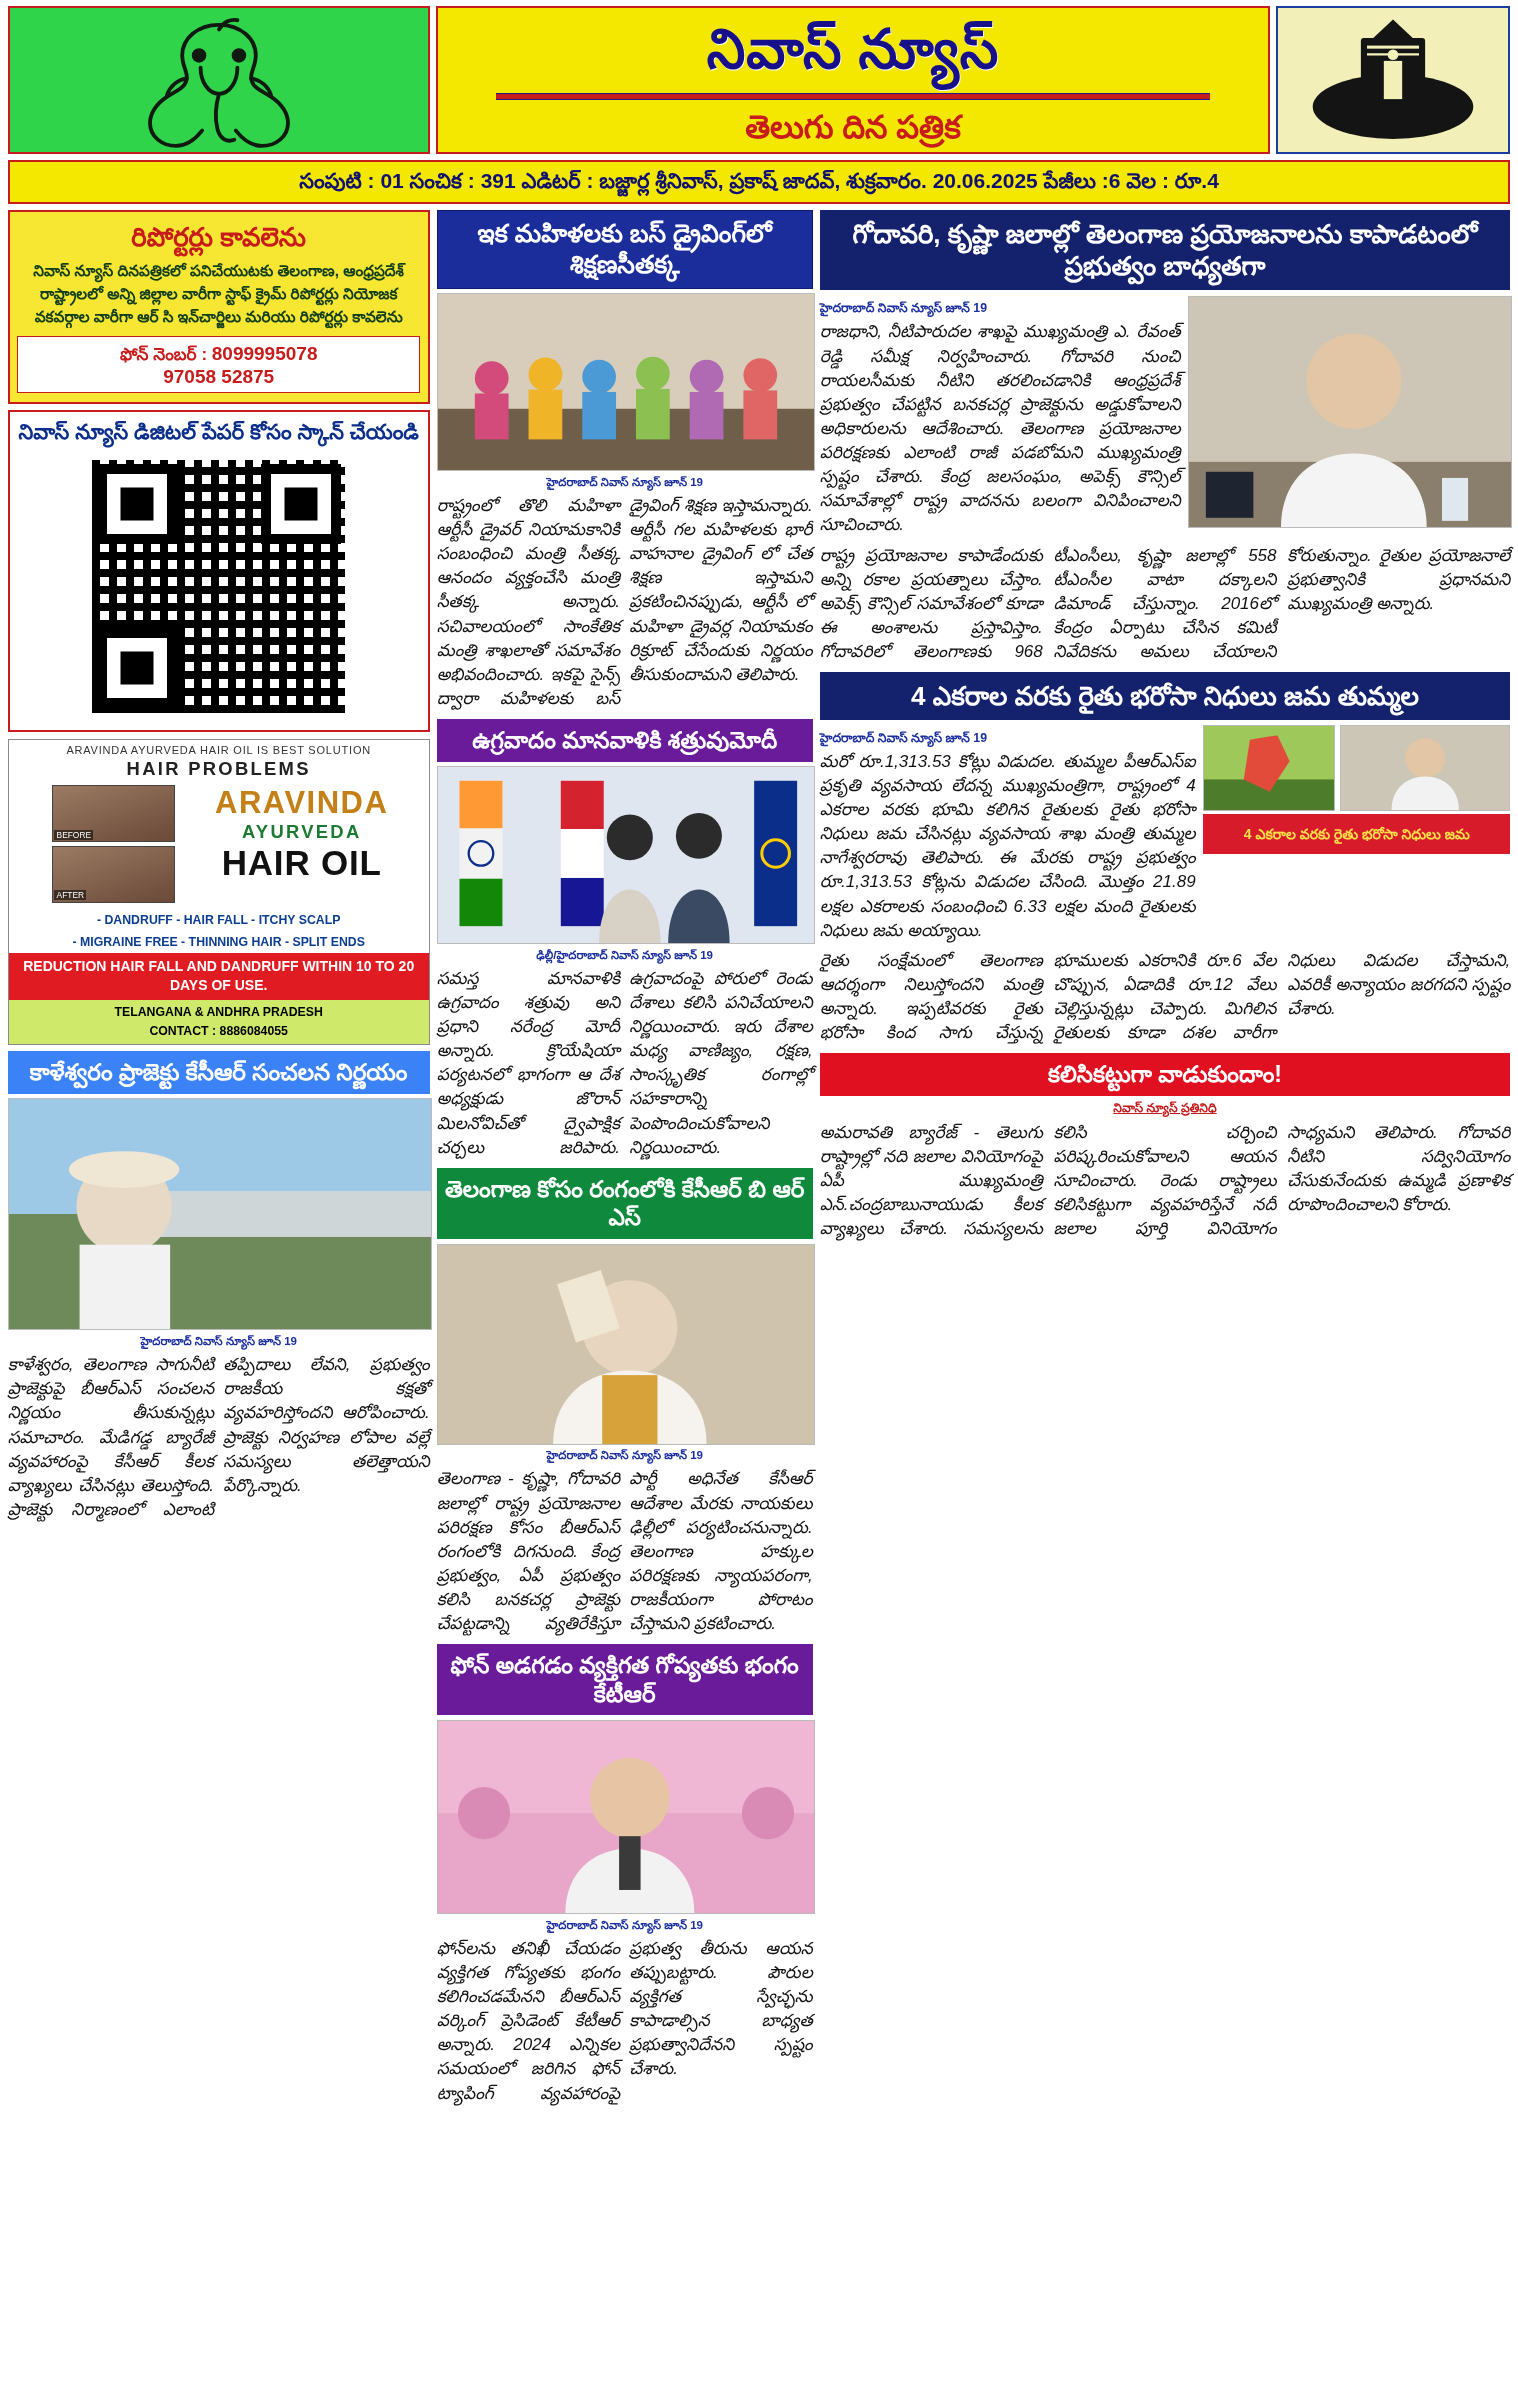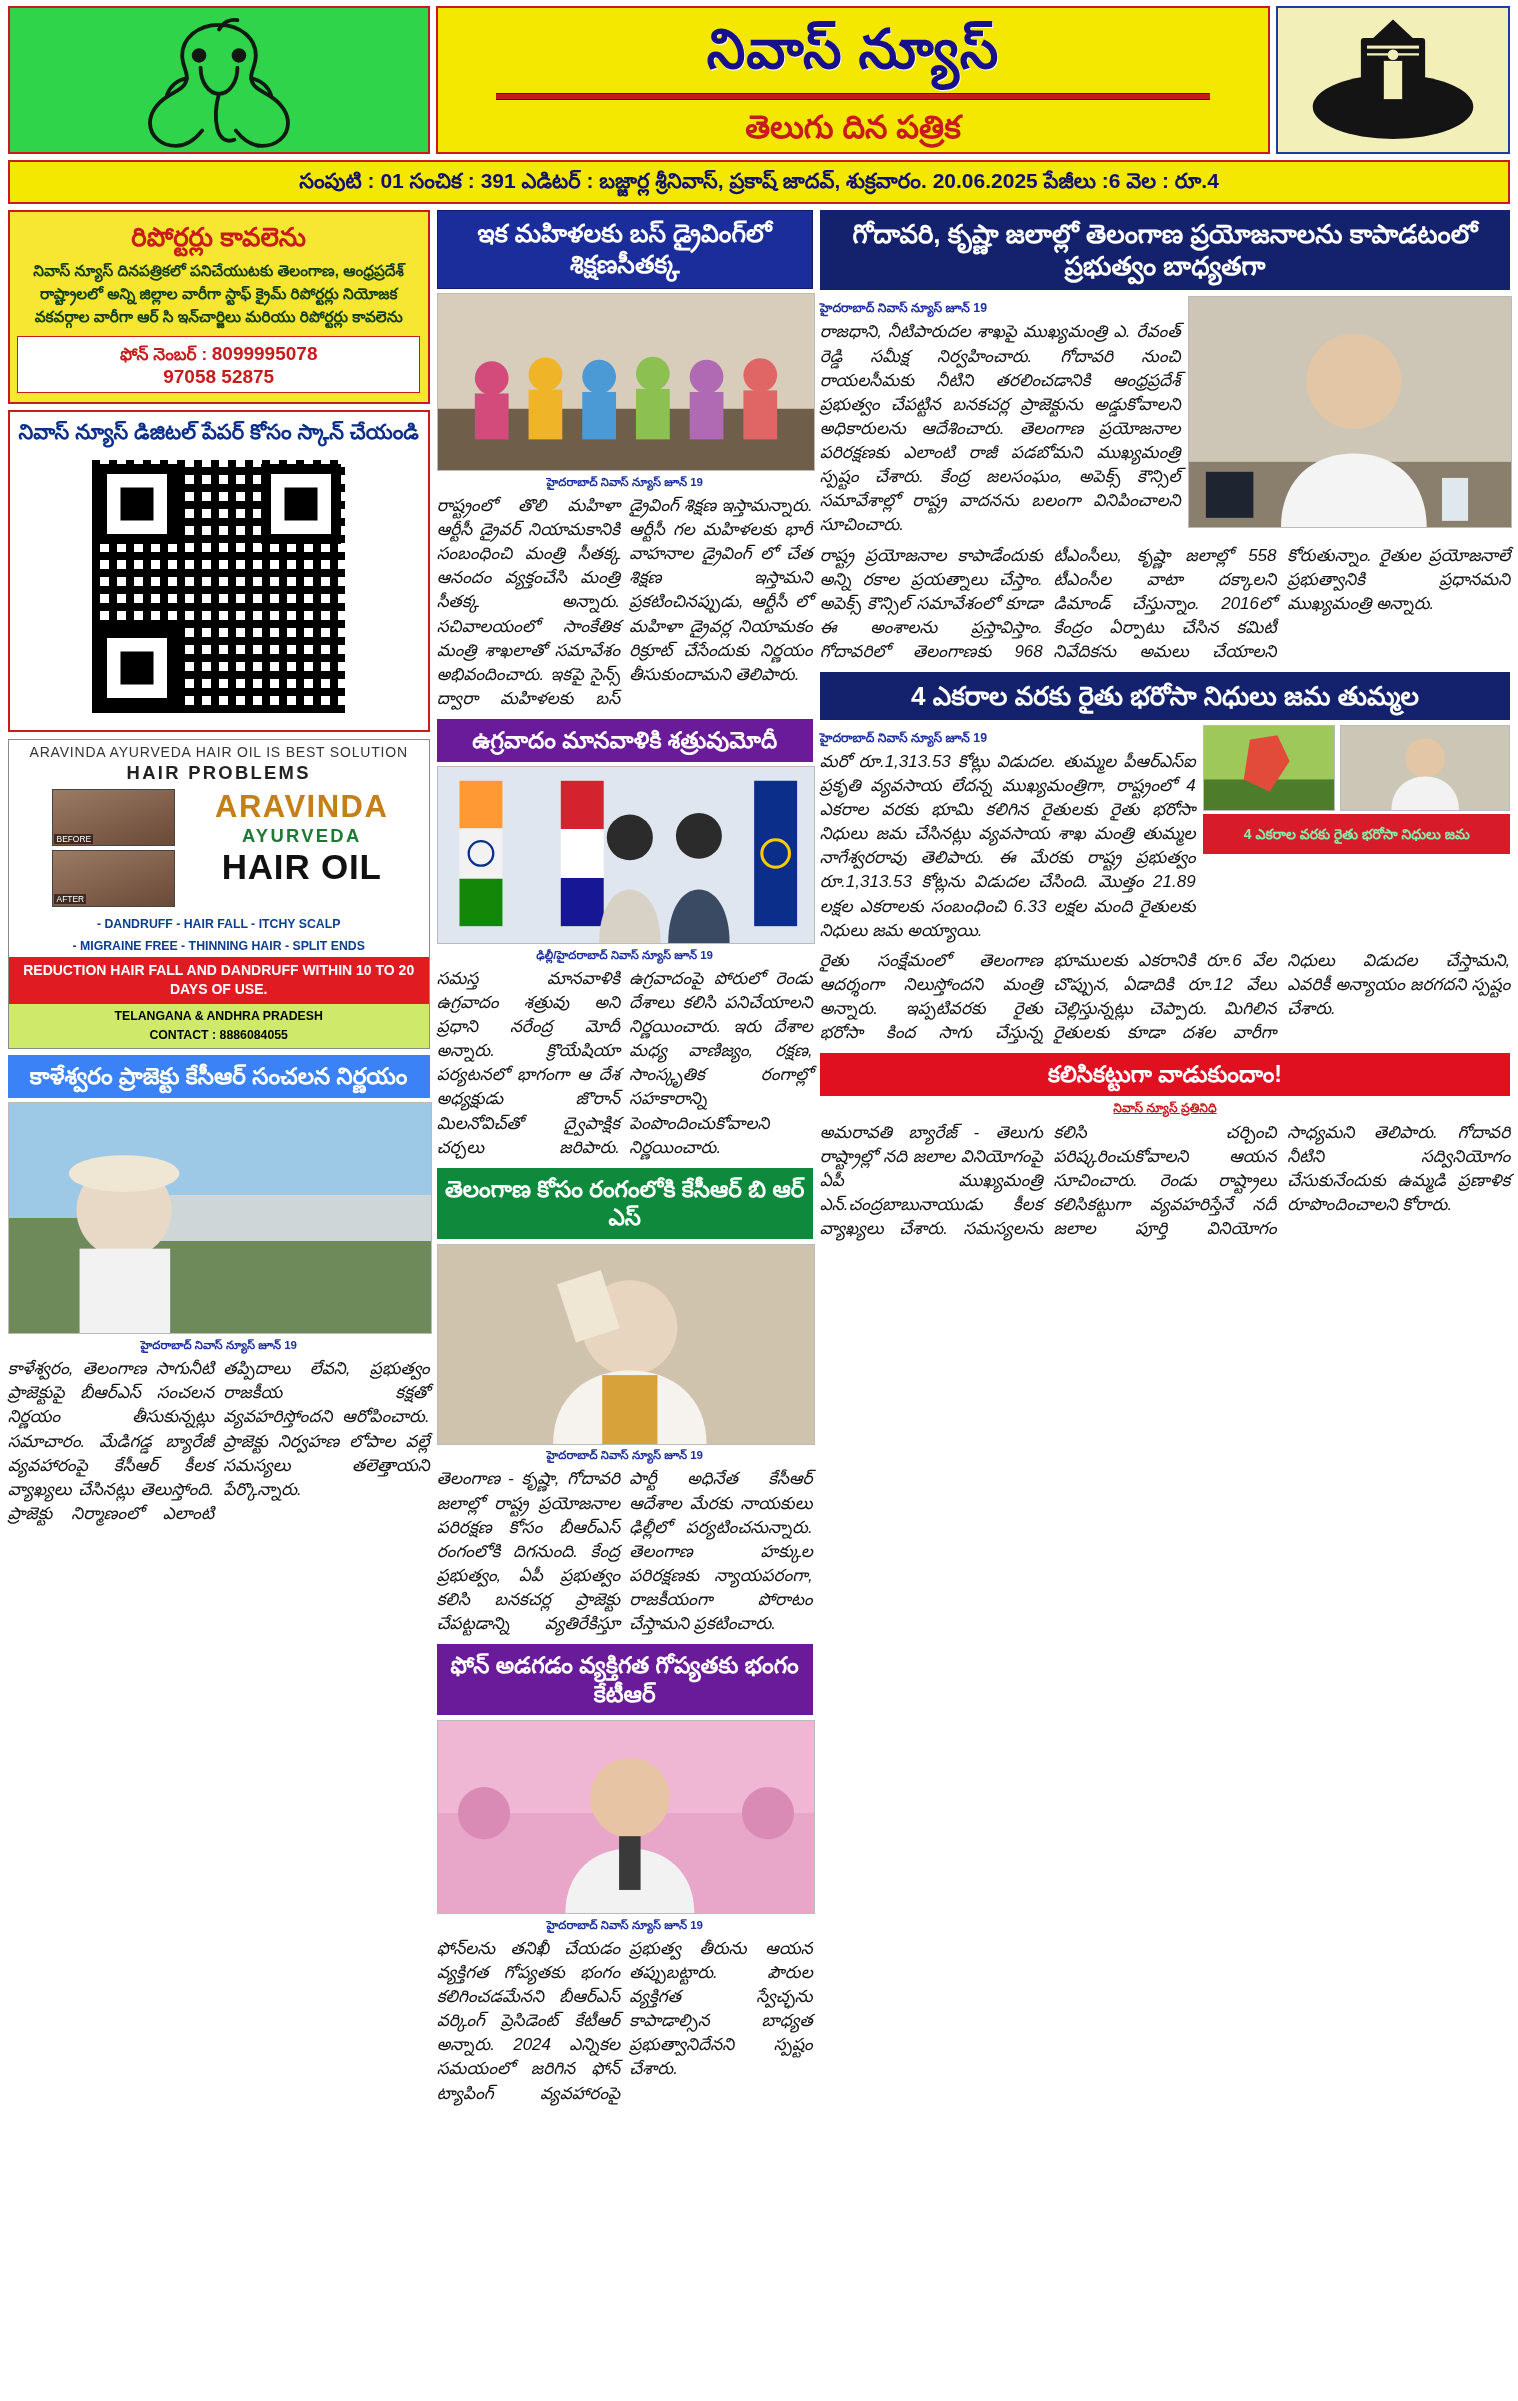--- a/index.html
+++ b/index.html
@@ -51,21 +51,21 @@
   .qr{width:253px;height:253px;margin:0 auto;background:
      repeating-linear-gradient(90deg,#000 0 8.4px,#fff 8.4px 17px),
      repeating-linear-gradient(0deg,#000 0 8.4px,transparent 8.4px 17px);
      background-blend-mode:multiply;border:7.7px solid #fff;outline:0.8px solid #fff;position:relative;}
   .qr .finder{position:absolute;width:60px;height:60px;border:10.7px solid #000;background:#fff;}
   .qr .finder i{display:block;width:100%;height:100%;background:#000;transform:scale(.55);}
   .qr .f1{top:4.6px;left:4.6px;} .qr .f2{top:4.6px;right:4.6px;} .qr .f3{bottom:4.6px;left:4.6px;}
 
   .hairad{border:1.5px solid #8a8a8a;margin-top:6.1px;background:#fff;}
   .hairad .top{background:#fff;text-align:center;padding:4.6px 0 1.5px 0;}
-  .hairad .l1{font-size:14px;letter-spacing:0.8px;color:#333;}
+  .hairad .l1{font-size:11px;letter-spacing:0.8px;color:#333;}
   .hairad .l2{font-size:18.4px;font-weight:bold;letter-spacing:2.3px;color:#222;margin-top:2.3px;}
   .hairad .mid{display:flex;gap:6.1px;padding:3.1px 6.1px;}
   .hairad .photos{width:123px;padding-left:37px;}
   .ph{height:55px;background:linear-gradient(160deg,#9b7b63,#6a4a38);border:0.8px solid #444;margin-bottom:3.8px;position:relative;}
   .ph span{position:absolute;left:1.5px;bottom:1.5px;font-size:8.4px;color:#fff;background:#0008;padding:0 2.3px;}
   .hairad .brand{flex:1;text-align:center;}
   .brandname{font-size:31px;font-weight:bold;color:#c47f16;letter-spacing:1.5px;}
   .brandsub{font-size:18.4px;font-weight:bold;color:#1d7a32;letter-spacing:2.3px;}
   .hairoil{font-size:35px;font-weight:bold;color:#111;letter-spacing:0.8px;}
   .hairad .feat{text-align:center;font-size:12.3px;font-weight:bold;color:#0b3d91;line-height:1.5;padding:1.5px 3.1px;}
@@ -346,21 +346,21 @@
             </div>
             <div class="photo ph-min" style="height:84px;flex:1">
               <svg width="100%" height="100%" viewBox="0 0 220 110" preserveAspectRatio="none">
                 <rect width="220" height="110" fill="#ccc6b6"></rect>
                 <circle cx="110" cy="42" r="26" fill="#e3c6a5"></circle>
                 <path d="M66 110c0-28 20-44 44-44s44 16 44 44z" fill="#f2f2f2"></path>
               </svg>
             </div>
           </div>
           <div style="position:relative;height:40px;background:#d81b2a;margin-top:3.1px">
-            <div style="position:absolute;inset:0;display:flex;align-items:center;justify-content:center;color:#86efac;font-weight:bold;font-size:14px;text-align:center;padding:0 4.6px" class="telu">4 ఎకరాల వరకు రైతు భరోసా నిధులు జమ</div>
+            <div style="position:absolute;inset:0;display:flex;align-items:center;justify-content:center;color:#fde047;font-weight:bold;font-size:14px;text-align:center;padding:0 4.6px" class="telu">4 ఎకరాల వరకు రైతు భరోసా నిధులు జమ</div>
           </div>
         </div>
       </div>
 
       <div class="body-text telu mt8" style="column-count:3;column-gap:10.7px">రైతు సంక్షేమంలో తెలంగాణ ఆదర్శంగా నిలుస్తోందని మంత్రి అన్నారు. ఇప్పటివరకు రైతు భరోసా కింద సాగు చేస్తున్న భూములకు ఎకరానికి రూ.6 వేల చొప్పున, ఏడాదికి రూ.12 వేలు చెల్లిస్తున్నట్లు చెప్పారు. మిగిలిన రైతులకు కూడా దశల వారీగా నిధులు విడుదల చేస్తామని, ఎవరికీ అన్యాయం జరగదని స్పష్టం చేశారు.</div>
 
       <div class="hl-red telu mt10">కలిసికట్టుగా వాడుకుందాం!</div>
       <div class="byline telu red">నివాస్ న్యూస్ ప్రతినిధి</div>
       <div class="body-text telu" style="column-count:3;column-gap:10.7px">అమరావతి బ్యారేజ్ - తెలుగు రాష్ట్రాల్లో నది జలాల వినియోగంపై ఏపీ ముఖ్యమంత్రి ఎన్.చంద్రబాబునాయుడు కీలక వ్యాఖ్యలు చేశారు. సమస్యలను కలిసి చర్చించి పరిష్కరించుకోవాలని ఆయన సూచించారు. రెండు రాష్ట్రాలు కలిసికట్టుగా వ్యవహరిస్తేనే నదీ జలాల పూర్తి వినియోగం సాధ్యమని తెలిపారు. గోదావరి నీటిని సద్వినియోగం చేసుకునేందుకు ఉమ్మడి ప్రణాళిక రూపొందించాలని కోరారు.</div>
     </div>

